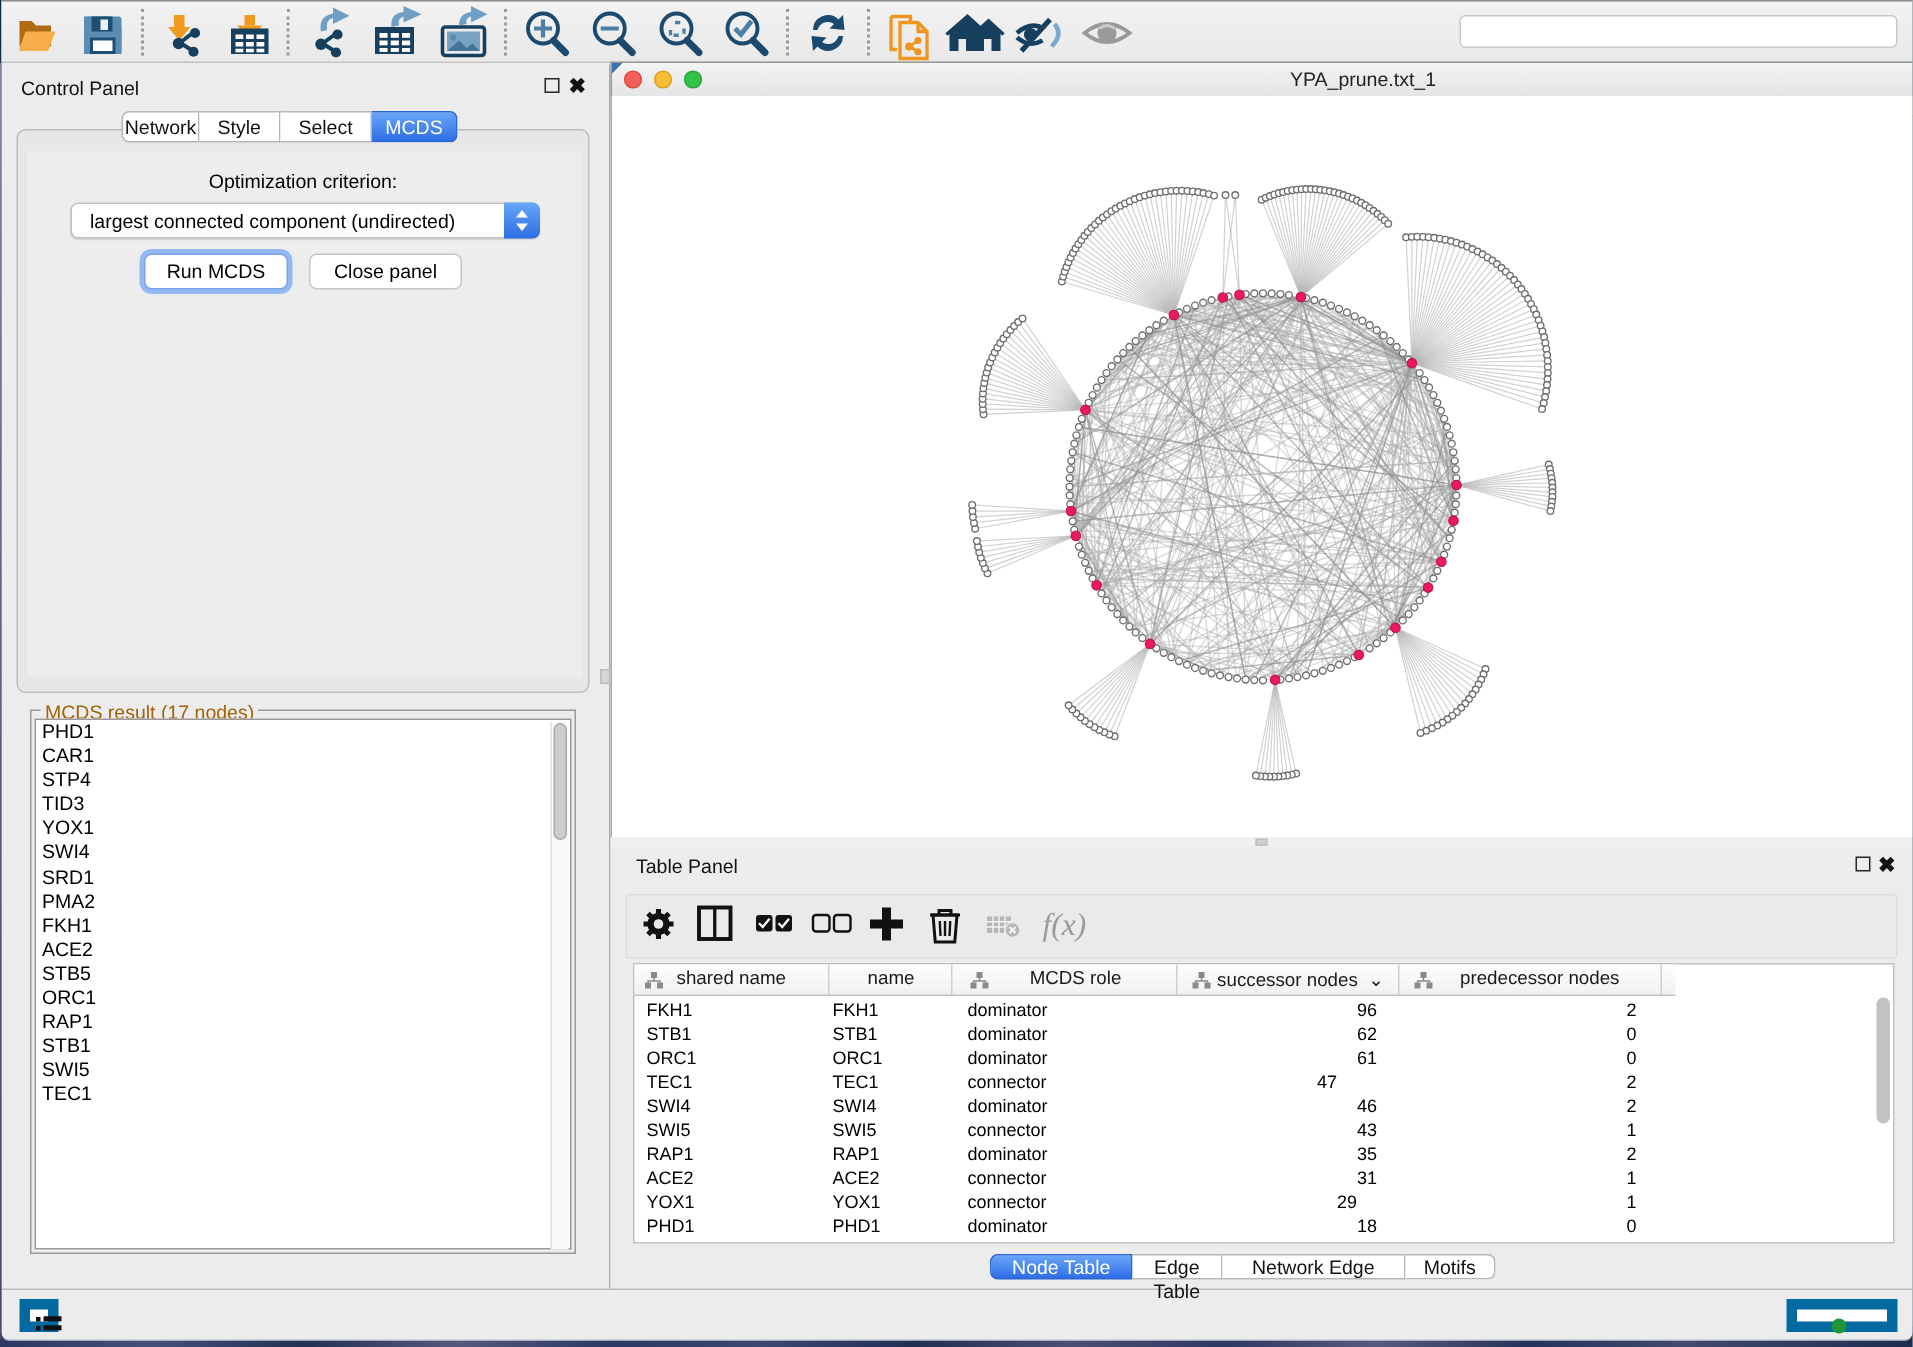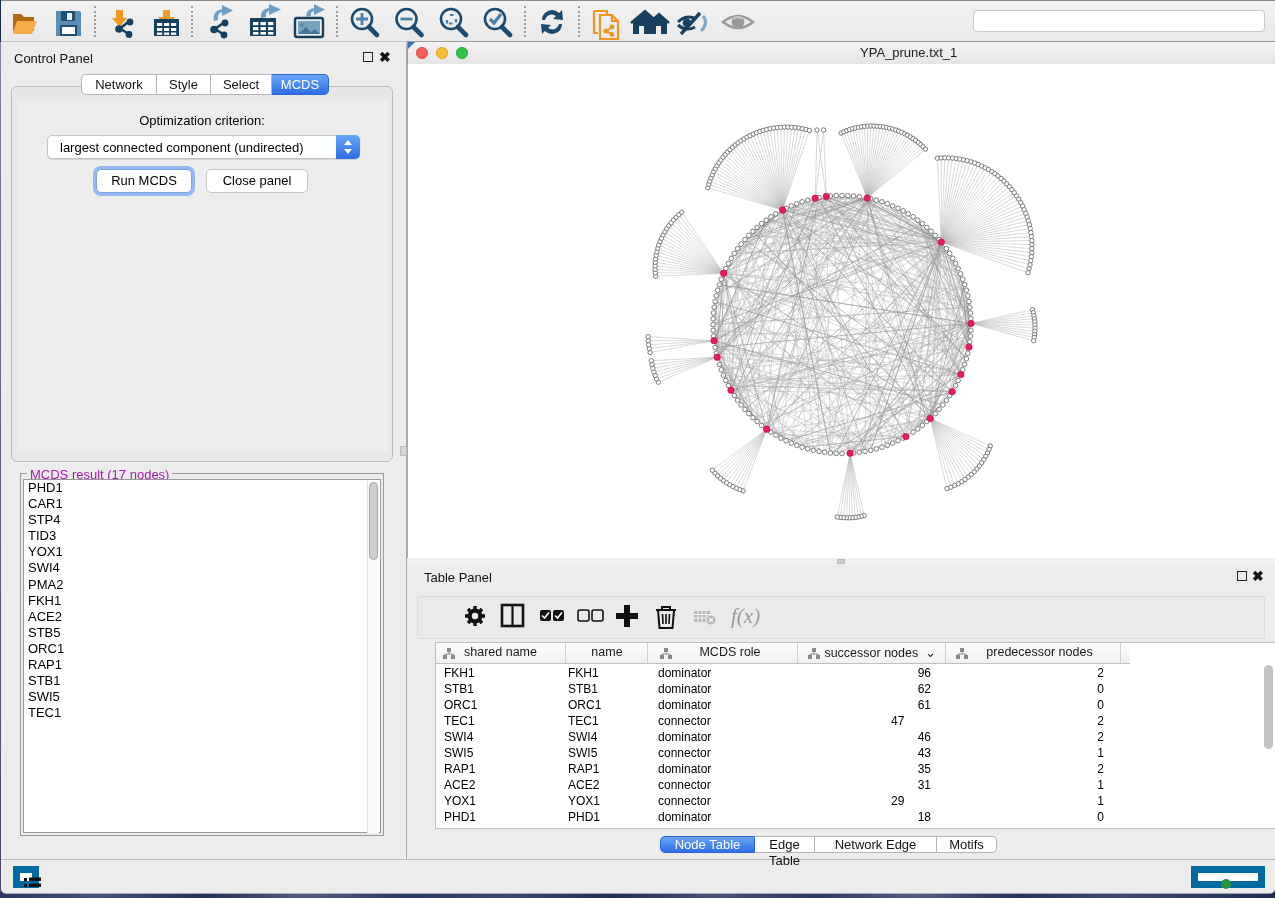--- a/index.html
+++ b/index.html
@@ -37,21 +37,21 @@
   #dropdown .cap { position:absolute; right:-1px; top:-1px; width:24px; height:24px;
                    background:linear-gradient(#68a7f8,#2d6ee4); border-radius:0 5px 5px 0; }
   .chev { position:absolute; left:7.5px; width:0; height:0; border-left:4.5px solid transparent; border-right:4.5px solid transparent; }
   .chevup { top:5px; border-bottom:5px solid #fff; }
   .chevdn { bottom:5px; border-top:5px solid #fff; }
   .macbtn { position:absolute; height:24px; background:#fff; border:1px solid #c6c6c6; border-radius:5px;
             font-size:13px; color:#000; text-align:center; line-height:22px; }
   .focusring { box-shadow:0 0 0 3px rgba(100,155,245,0.65); border-color:#7aa4ea; }
   
   #fs { position:absolute; left:19px; top:430px; width:364px; height:363px; border:1px solid #9a9a9a; }
-  #fstitle { position:absolute; left:6px; top:-7px; background:#ececec; padding:0 3px; font-size:13px; color:#a21caf; }
+  #fstitle { position:absolute; left:6px; top:-7px; background:#ececec; padding:0 3px; font-size:13px; color:#a16207; }
   #fslist { position:absolute; left:2px; top:5px; width:358px; height:354px; background:#fff;
             border:1px solid #989898; font-size:13px; color:#000; }
   #fslist .it { padding-left:4px; height:16.1px; line-height:16.1px; }
   #fssb { position:absolute; right:1px; top:1px; width:12px; height:352px; background:#fafafa; border-left:1px solid #e2e2e2; }
   #fssbthumb { position:absolute; left:1px; top:1px; width:9px; height:78px; background:#cdcdcd;
                border:1px solid #a8a8a8; border-radius:5px; }
   
   #vsplit { position:absolute; left:405px; top:43px; width:1px; height:816px; background:#a9a9a9; }
   #vhandle { position:absolute; left:399px; top:446px; width:7px; height:10px; background:#d6d6d6; border:1px solid #bbb; }
   
@@ -63,22 +63,22 @@
   #netcanvas { position:absolute; left:0; top:23px; width:869px; height:494px; background:#fff;
                border-left:1px solid #aaa; }
   #corner { position:absolute; left:0px; top:0px; width:0; height:0;
             border-left:7px solid #3c6eb4; border-bottom:7px solid transparent; }
   #hsplit { position:absolute; left:406px; top:558px; width:868px; height:7px; background:#f0f0f0; }
   #hhandle { position:absolute; left:430px; top:1px; width:8px; height:5px; background:#cfcfcf; border:1px solid #bdbdbd; }
   
   #tp { position:absolute; left:406px; top:565px; width:868px; height:294px; background:#ececec; }
   #tp .ptitle { position:absolute; left:17px; top:5px; font-size:13px; color:#111; }
   #tptoolbar { position:absolute; left:10px; top:31px; width:848px; height:43px;
-               background:#eaeaea; border:1px solid #dcdcdc; border-radius:2px;padding-left:36px; }
-  #tbl { position:absolute; left:28px; top:77px; width:841px; height:187px; background:#fff; border:1px solid #bfbfbf; }
+               background:#eaeaea; border:1px solid #dcdcdc; border-radius:2px; }
+  #tbl { position:absolute; left:15px; top:77px; width:841px; height:187px; background:#fff; border:1px solid #bfbfbf; }
   #thead { position:absolute; left:0; top:0; width:694px; height:21px;
            background:linear-gradient(#fdfdfd,#f1f1f1); border-bottom:1px solid #c0c0c0; font-size:12.5px; color:#1a1a1a; }
   .hcol { position:absolute; top:0; height:20px; border-right:1px solid #cfcfcf; }
   .hlab { position:absolute; top:2px; width:100%; text-align:center; }
   .rows { position:absolute; left:0; top:22px; width:100%; font-size:12px; color:#000; }
   .tr { position:relative; height:16px; line-height:16px; }
   .td { position:absolute; top:0; white-space:nowrap; }
   #tsb { position:absolute; right:2px; top:22px; width:9px; height:84px; background:#c2c2c2; border-radius:5px; }
   
   #btabs { left:253px; top:271px; } #btabs .s { height:17px; line-height:16px; }
@@ -234,21 +234,21 @@
   <div class="tbsep" style="left:335px"></div>
   <div class="tbsep" style="left:523px"></div>
   <div class="tbsep" style="left:577px"></div>
   <div id="searchbox"></div>
 </div>
 <div id="cp">
   <div class="ptitle" style="position:absolute;left:13px;top:8px;font-size:13px;color:#111">Control Panel</div>
   <div class="sqbtn" style="left:362px;top:9px"></div>
   <div class="xbtn" style="left:378px;top:9px">✖</div>
   <div class="seg" style="left:80px;top:31px">
-    <div class="s first" style="width:76px">Network</div>
+    <div class="s first" style="width:52px">Network</div>
     <div class="s" style="width:54px">Style</div>
     <div class="s" style="width:61px">Select</div>
     <div class="s last sel" style="width:57px">MCDS</div>
   </div>
   <div id="tabpane">
     <div id="tabinner"></div>
     <div id="optlabel">Optimization criterion:</div>
     <div id="dropdown">
       <div class="txt">largest connected component (undirected)</div>
       <div class="cap">
@@ -261,20 +261,21 @@
   </div>
   <div id="fs">
     <div id="fstitle">MCDS result (17 nodes)</div>
     <div id="fslist">
       <div class="it">PHD1</div>
           <div class="it">CAR1</div>
           <div class="it">STP4</div>
       <div class="it">TID3</div>
           <div class="it">YOX1</div>
           <div class="it">SWI4</div>
+      <div class="it">SRD1</div>
           <div class="it">PMA2</div>
           <div class="it">FKH1</div>
       <div class="it">ACE2</div>
           <div class="it">STB5</div>
           <div class="it">ORC1</div>
       <div class="it">RAP1</div>
           <div class="it">STB1</div>
           <div class="it">SWI5</div>
       <div class="it">TEC1</div>
       <div id="fssb">
@@ -1445,21 +1446,21 @@
             <span class="td" style="left:8px">ACE2</span>
             <span class="td" style="left:132px">ACE2</span>
             <span class="td" style="left:222px">connector</span>
             <span class="td" style="left:455px;width:40px;text-align:right">31</span>
             <span class="td" style="left:628px;width:40px;text-align:right">1</span>
           </div>
       <div class="tr">
             <span class="td" style="left:8px">YOX1</span>
             <span class="td" style="left:132px">YOX1</span>
             <span class="td" style="left:222px">connector</span>
-            <span class="td" style="left:455px;width:40px;text-align:left">29</span>
+            <span class="td" style="left:455px;width:40px;text-align:center">29</span>
             <span class="td" style="left:628px;width:40px;text-align:right">1</span>
           </div>
       <div class="tr">
             <span class="td" style="left:8px">PHD1</span>
             <span class="td" style="left:132px">PHD1</span>
             <span class="td" style="left:222px">dominator</span>
             <span class="td" style="left:455px;width:40px;text-align:right">18</span>
             <span class="td" style="left:628px;width:40px;text-align:right">0</span>
           </div>
     </div>

